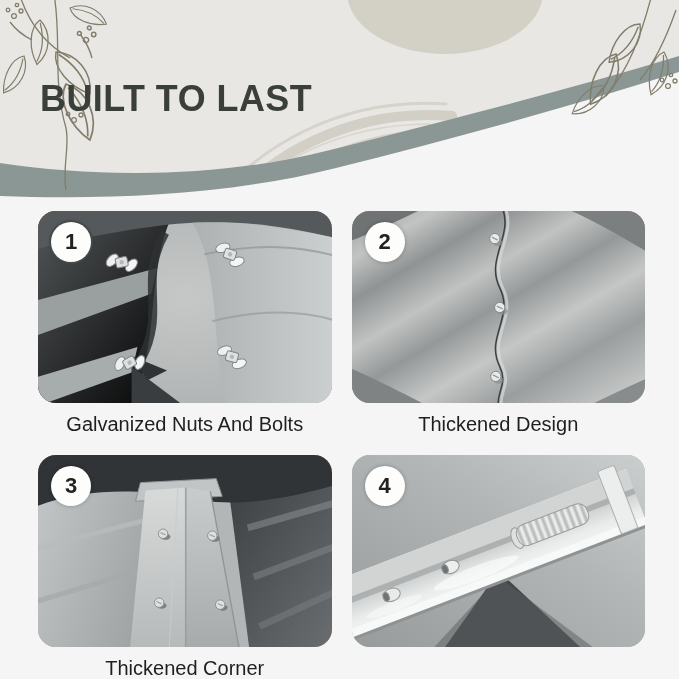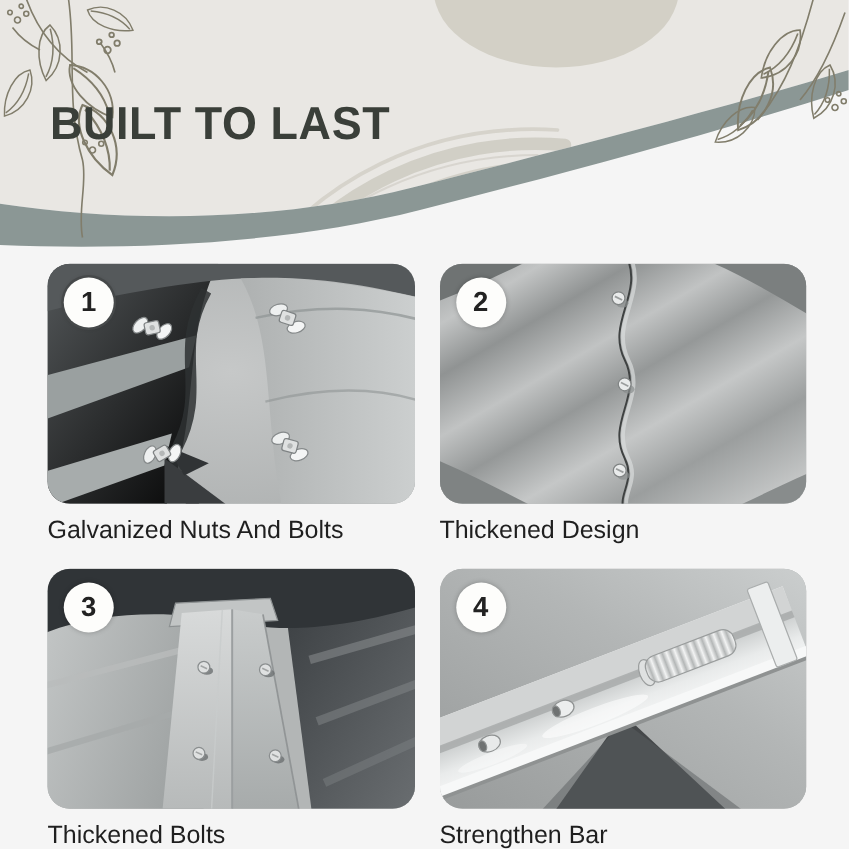--- a/index.html
+++ b/index.html
@@ -38,21 +38,21 @@
   .badge{
     position:absolute;left:13px;top:11px;
     width:40px;height:40px;border-radius:50%;
     background:#fdfdfb;
     display:flex;align-items:center;justify-content:center;
     font-size:22px;font-weight:700;color:#222;
     box-shadow:0 0 4px rgba(0,0,0,.25);
   }
   .badge.ringed{box-shadow:0 0 0 2px #46494a, 0 0 4px rgba(0,0,0,.25);}
   figcaption.caption{
-    margin-top:9px;text-align:left;
+    margin-top:9px;text-align:center;
     font-size:20px;line-height:24px;color:#1f1f1f;
   }
 </style>
 </head>
 <body>
 
 <div class="canvas">
 
   <svg class="header-art" viewBox="0 0 679 250" aria-hidden="true">
     <defs>
@@ -248,21 +248,21 @@
           <path d="M143,33 L134,200" stroke="#c9cccc" stroke-width="1.2" opacity=".8"></path>
           <path d="M176,37 L206,200" stroke="#8e9293" stroke-width="1.4" opacity=".9"></path>
 
           <use href="#riv" transform="translate(128,80)"></use>
           <use href="#riv" transform="translate(124,150)"></use>
           <use href="#riv" transform="translate(178,82)"></use>
           <use href="#riv" transform="translate(186,152)"></use>
         </svg>
         <span class="badge">3</span>
       </div>
-      <figcaption class="caption">Thickened Bolts</figcaption>
+      <figcaption class="caption">Thickened Corner</figcaption>
     </figure>
 
     <figure class="card">
       <div class="imgbox">
         <svg viewBox="0 0 300 195" preserveAspectRatio="xMidYMid slice">
           <defs>
             <linearGradient id="p4bg" x1="0" y1="1" x2="1" y2="0">
               <stop offset="0" stop-color="#989b9b"></stop>
                 <stop offset="0.6" stop-color="#b3b6b6"></stop>
                 <stop offset="1" stop-color="#cbcece"></stop>
@@ -302,17 +302,16 @@
 
             <ellipse cx="22" cy="-4" rx="6" ry="11" fill="#dfe1e1" stroke="#9a9d9d"></ellipse>
             <rect x="22" y="-15" width="76" height="22" rx="9" fill="url(#thread)" stroke="#9a9d9d" stroke-width="1"></rect>
 
             <ellipse cx="-30" cy="14" rx="46" ry="7" fill="#ffffff" opacity=".55"></ellipse>
             <ellipse cx="-120" cy="16" rx="30" ry="5" fill="#ffffff" opacity=".4"></ellipse>
           </g>
         </svg>
         <span class="badge">4</span>
       </div>
-      <figcaption class="caption">Strengthen Bar</figcaption>
     </figure>
 
   </div>
 </div>
 
 </body></html>

